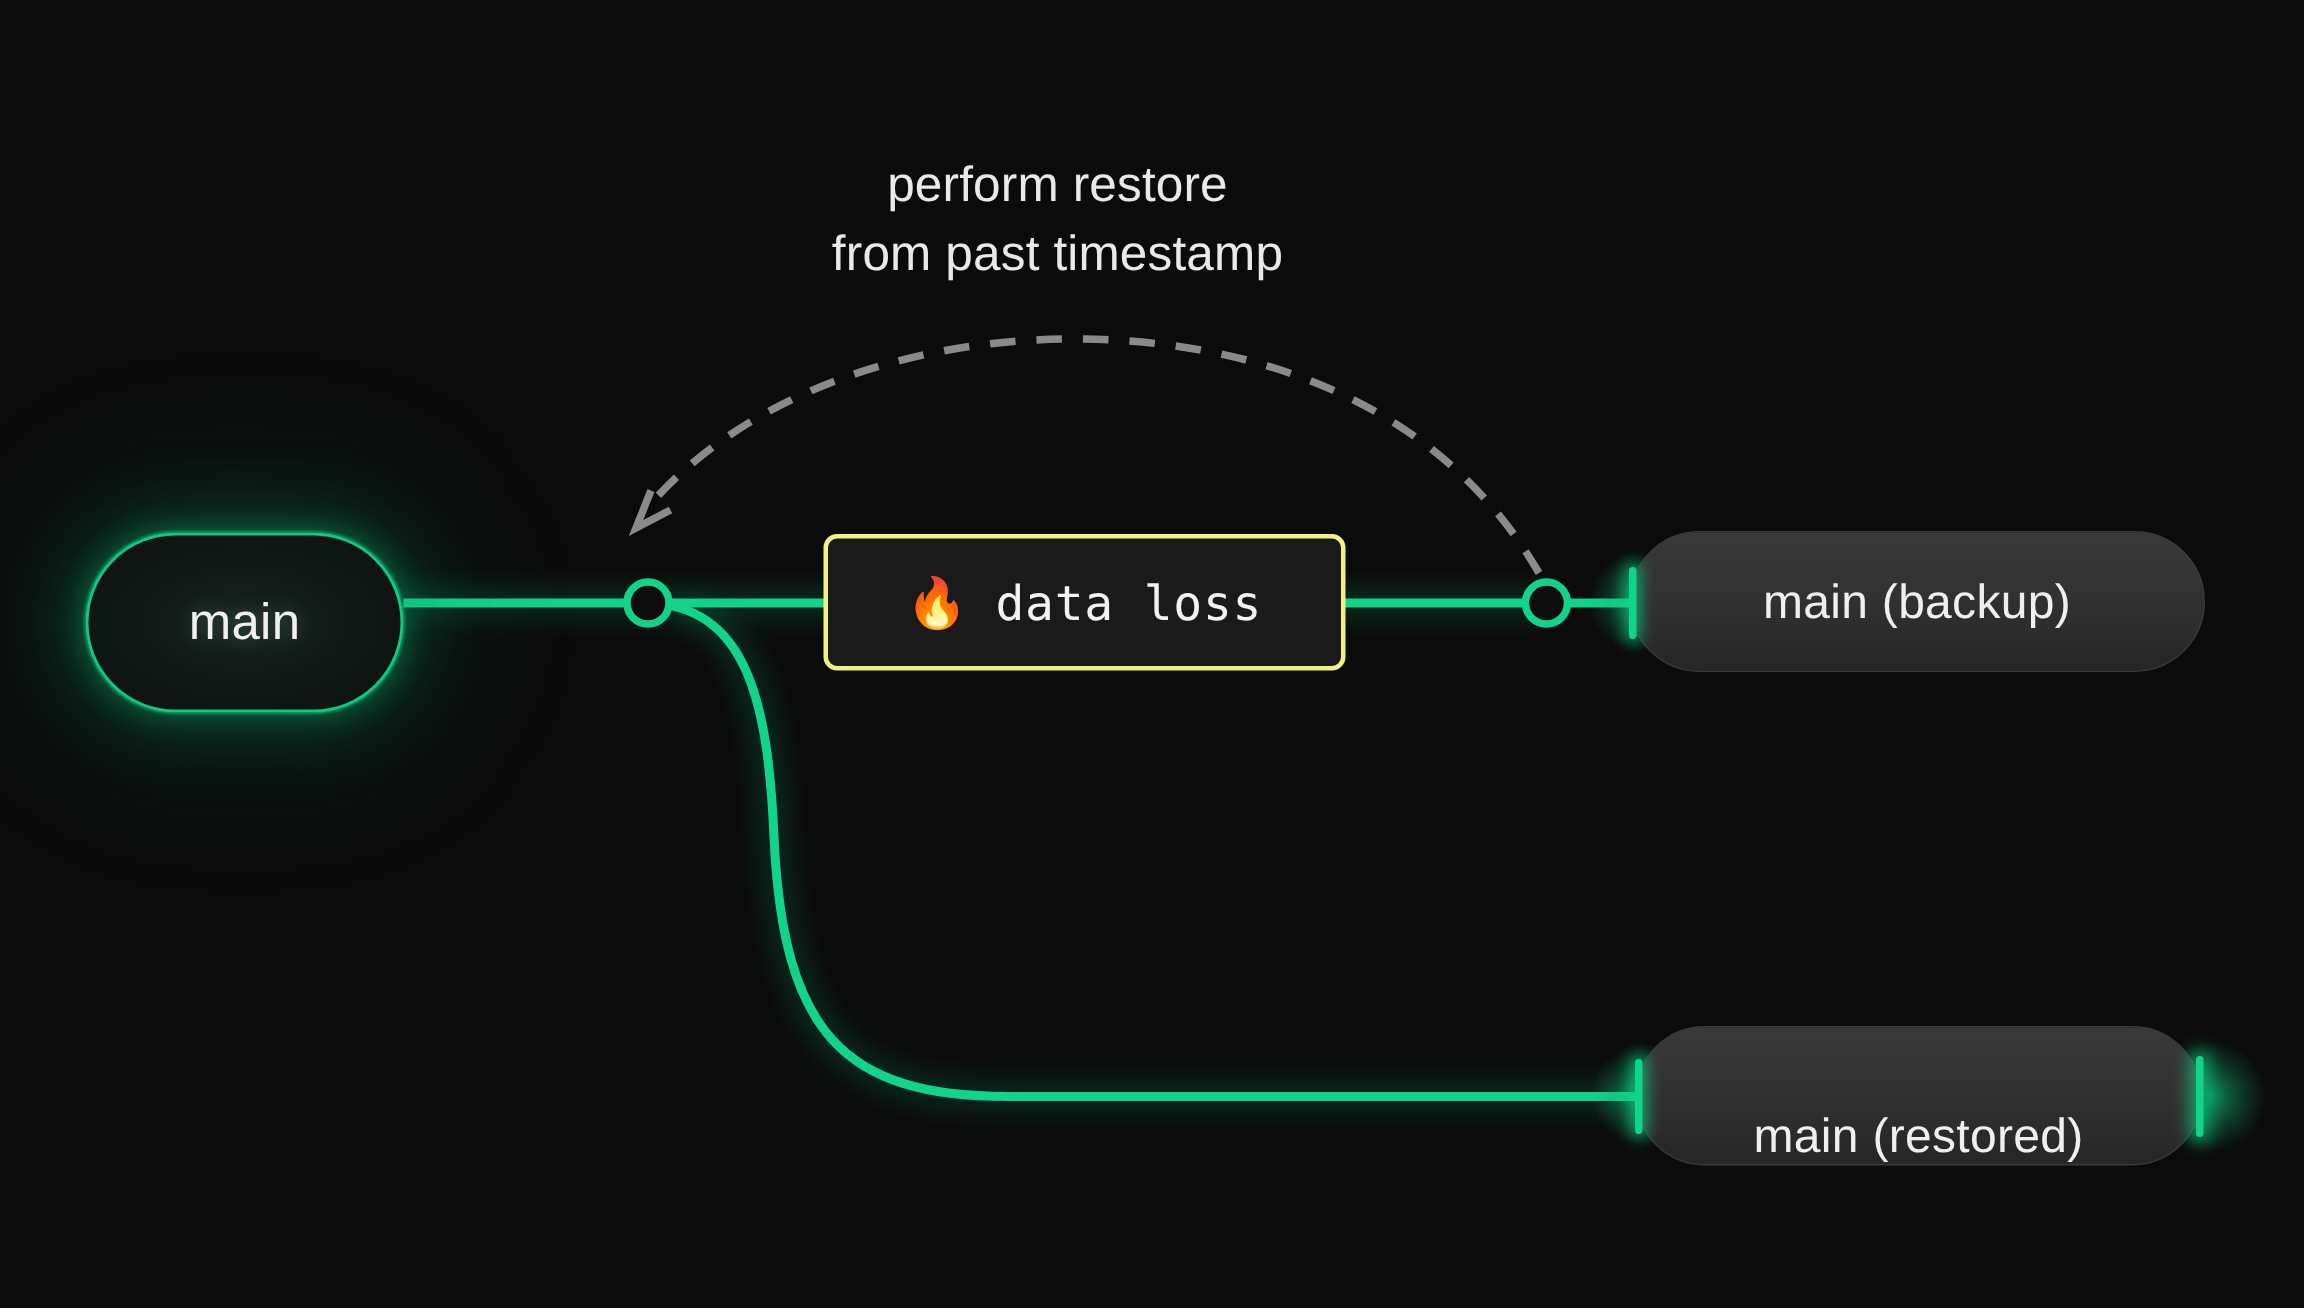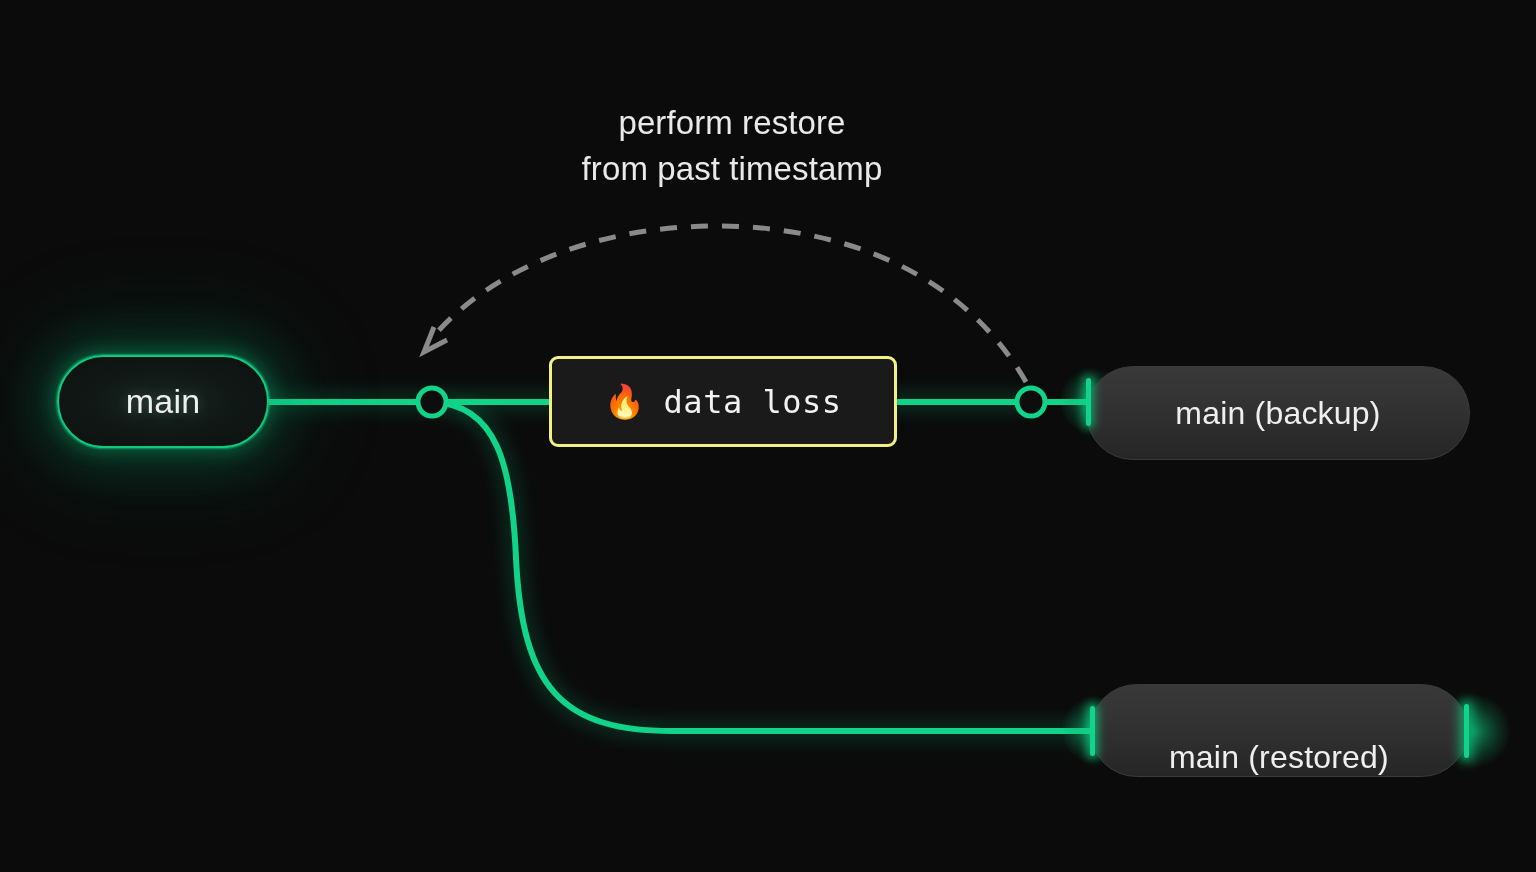--- a/index.html
+++ b/index.html
@@ -20,21 +20,21 @@
   #links {
     position: absolute;
     left: 0; top: 0;
     width: 1536px;
     height: 872px;
   }
 
   
   .caption {
     position: absolute;
-    left: 432px;
+    left: 405px;
     top: 100px;
     width: 600px;
     text-align: center;
     color: #e9e9e9;
     font-size: 33px;
     line-height: 46px;
     font-family: "Liberation Sans", sans-serif;
     white-space: pre-line;
     letter-spacing: 0.1px;
   }
@@ -51,41 +51,41 @@
     font-size: 32px;
     font-family: "Liberation Sans", sans-serif;
     letter-spacing: 0.2px;
   }
 
   
   #node-main {
     left: 57px;
     top: 355px;
     width: 212px;
-    height: 93px;
+    height: 120px;
     border: 2px solid #10c87e;
     background:
       radial-gradient(ellipse at 50% 50%, #16241f 0%, #101715 55%, #0d1110 100%);
     box-shadow:
       0 0 2px 1px rgba(16, 220, 140, 0.55),
       0 0 18px 4px rgba(14, 200, 128, 0.30),
       0 0 46px 18px rgba(12, 170, 110, 0.20),
       0 0 90px 40px rgba(10, 140, 95, 0.12);
     font-size: 34px;
   }
   #node-main .glowtext { text-shadow: 0 0 14px rgba(200,255,230,0.25); }
 
   
   .pill-grey {
     border: 1px solid #3a3a3a;
     background: linear-gradient(180deg, #393939 0%, #323232 42%, #262626 100%);
   }
   #node-backup {
     left: 1086px;
-    top: 366px;
+    top: 354px;
     width: 384px;
     height: 94px;
     text-align: right;
   }
   #node-restored {
     left: 1090px;
     top: 684px;
     width: 378px;
     height: 93px;
     align-items: flex-end;

